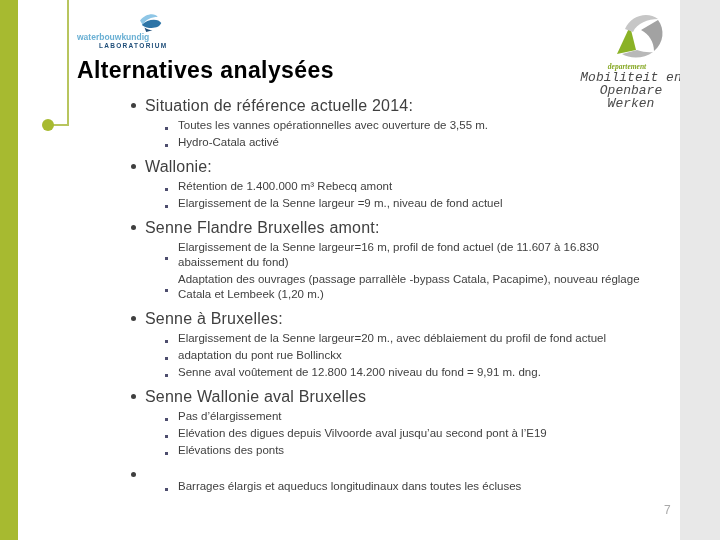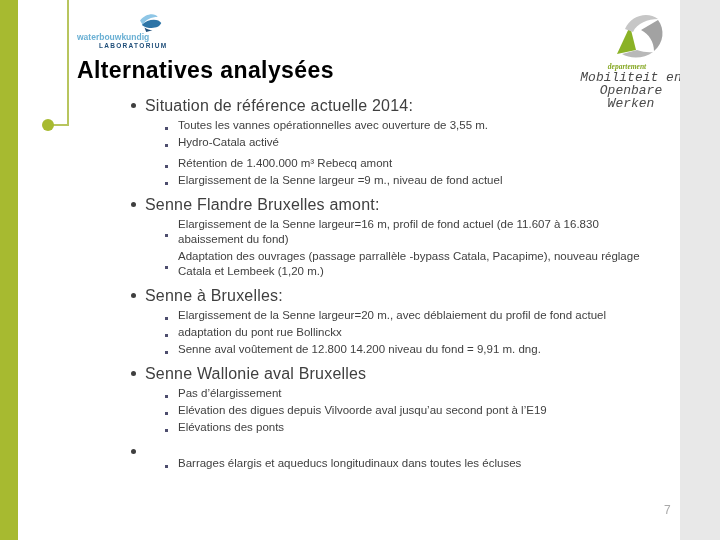--- a/index.html
+++ b/index.html
@@ -142,20 +142,24 @@
           <span class="b2"></span>
           <span class="item-text">Toutes les vannes opérationnelles avec ouverture de 3,55 m.</span>
         </div>
       <div class="item-row">
           <span class="b2"></span>
           <span class="item-text">Hydro-Catala activé</span>
         </div>
     </div>
 
     <div class="section">
+      <div class="heading-row">
+        <span class="b1"></span>
+        <span class="heading">Wallonie:</span>
+      </div>
       <div class="item-row">
           <span class="b2"></span>
           <span class="item-text">Rétention de 1.400.000 m³ Rebecq amont</span>
         </div>
       <div class="item-row">
           <span class="b2"></span>
           <span class="item-text">Elargissement de la Senne largeur =9 m., niveau de fond actuel</span>
         </div>
     </div>
 

